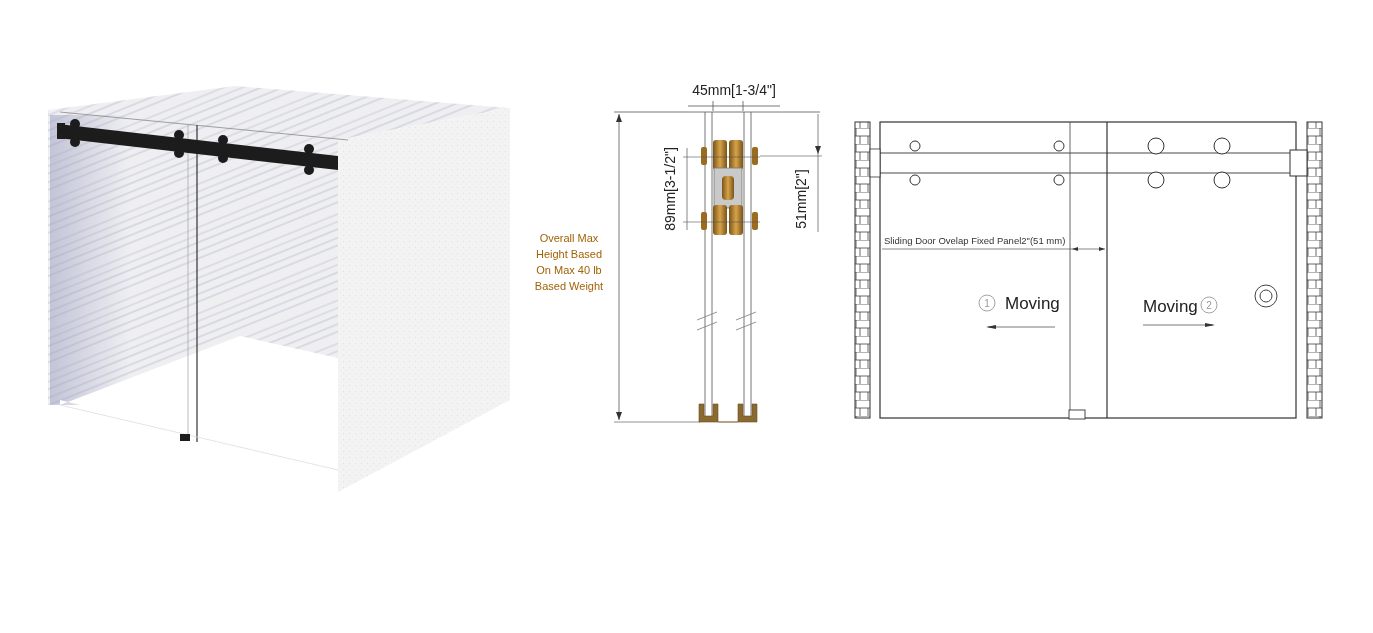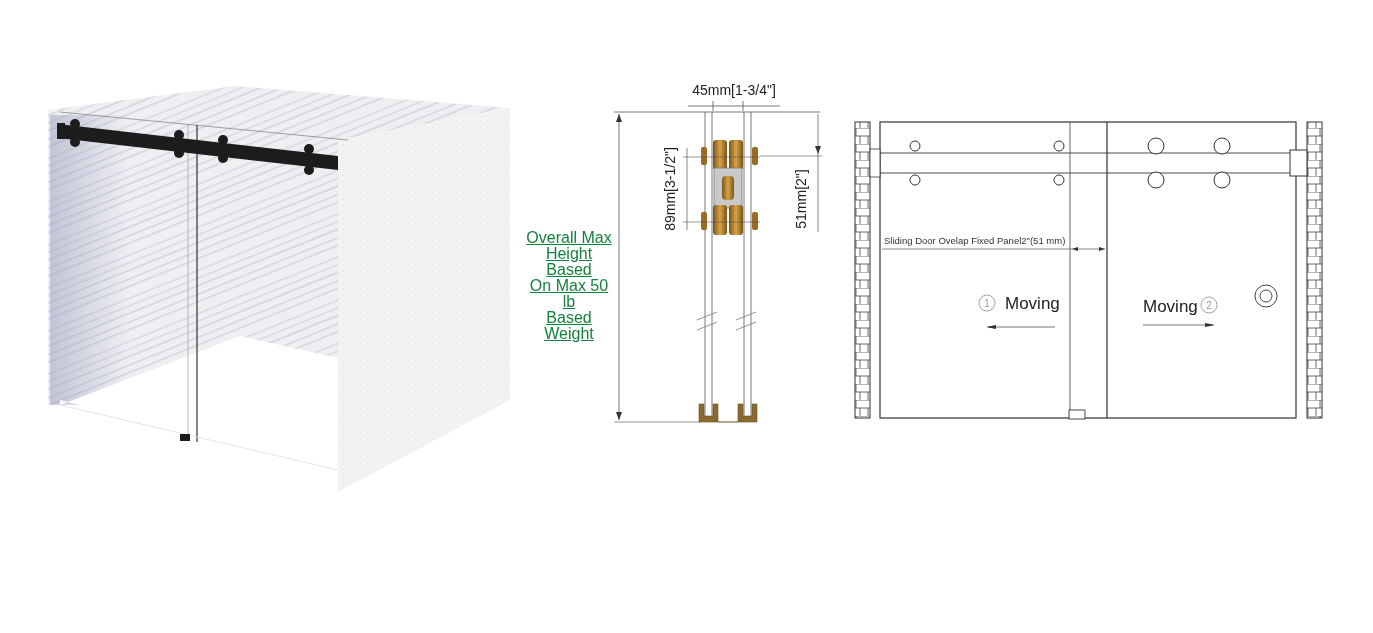--- a/index.html
+++ b/index.html
@@ -4,21 +4,21 @@
   <style>
     html, body { margin: 0; padding: 0; background: #ffffff; }
     body { width: 1373px; height: 633px; position: relative; overflow: hidden; font-family: "Liberation Sans", sans-serif; }
     .panel { position: absolute; }
     #render-3d { left: 0; top: 0; width: 560px; height: 633px; }
     #side-section { left: 520px; top: 60px; width: 330px; height: 400px; }
     #front-elevation { left: 840px; top: 100px; width: 500px; height: 340px; }
     svg text { font-family: "Liberation Sans", sans-serif; }
     .height-note {
       position: absolute; left: 526px; top: 230px; width: 86px;
-      text-align: center; font-size: 16px; line-height: 16px; color: #15803d; text-decoration: underline;
+      text-align: center; font-size: 11px; line-height: 16px; color: #a16207;
     }
   </style>
 </head>
 <body>
 
 <svg class="panel" id="render-3d" viewBox="0 0 560 633" width="560" height="633">
   <defs>
     <pattern id="streaks" width="40" height="40" patternUnits="userSpaceOnUse" patternTransform="rotate(-22)">
       <rect width="40" height="40" fill="#efeff2"></rect>
       <line x1="0" y1="5" x2="40" y2="5" stroke="#c9cbd8" stroke-width="1.2"></line>
@@ -122,21 +122,21 @@
   <line x1="818" y1="114" x2="818" y2="232" stroke="#555" stroke-width="0.7"></line>
   <polygon points="818,154 815,146 821,146" fill="#333"></polygon>
   <text x="0" y="0" font-size="14" fill="#222" text-anchor="middle" transform="translate(806,199) rotate(-90)">51mm[2"]</text>
 
   <path d="M699,404 L704,404 L704,416 L713,416 L713,404 L718,404 L718,422 L738,422 L738,404 L743,404 L743,416 L752,416 L752,404 L757,404 L757,422 L699,422 Z" fill="#8a6a30" stroke="#6a4e1c" stroke-width="0.6"></path>
 </svg>
 
 <div class="height-note">
   <div>Overall Max</div>
   <div>Height Based</div>
-  <div>On Max 50 lb</div>
+  <div>On Max 40 lb</div>
   <div>Based Weight</div>
 </div>
 
 <svg class="panel" id="front-elevation" viewBox="840 100 500 340" width="500" height="340">
   <defs>
     <pattern id="bricks" width="16" height="16" patternUnits="userSpaceOnUse">
       <rect width="16" height="16" fill="#fff"></rect>
       <path d="M0,0 H16 M0,8 H16 M8,0 V8 M4,8 V16 M12,8 V16" stroke="#444" stroke-width="0.8" fill="none"></path>
     </pattern>
   </defs>

